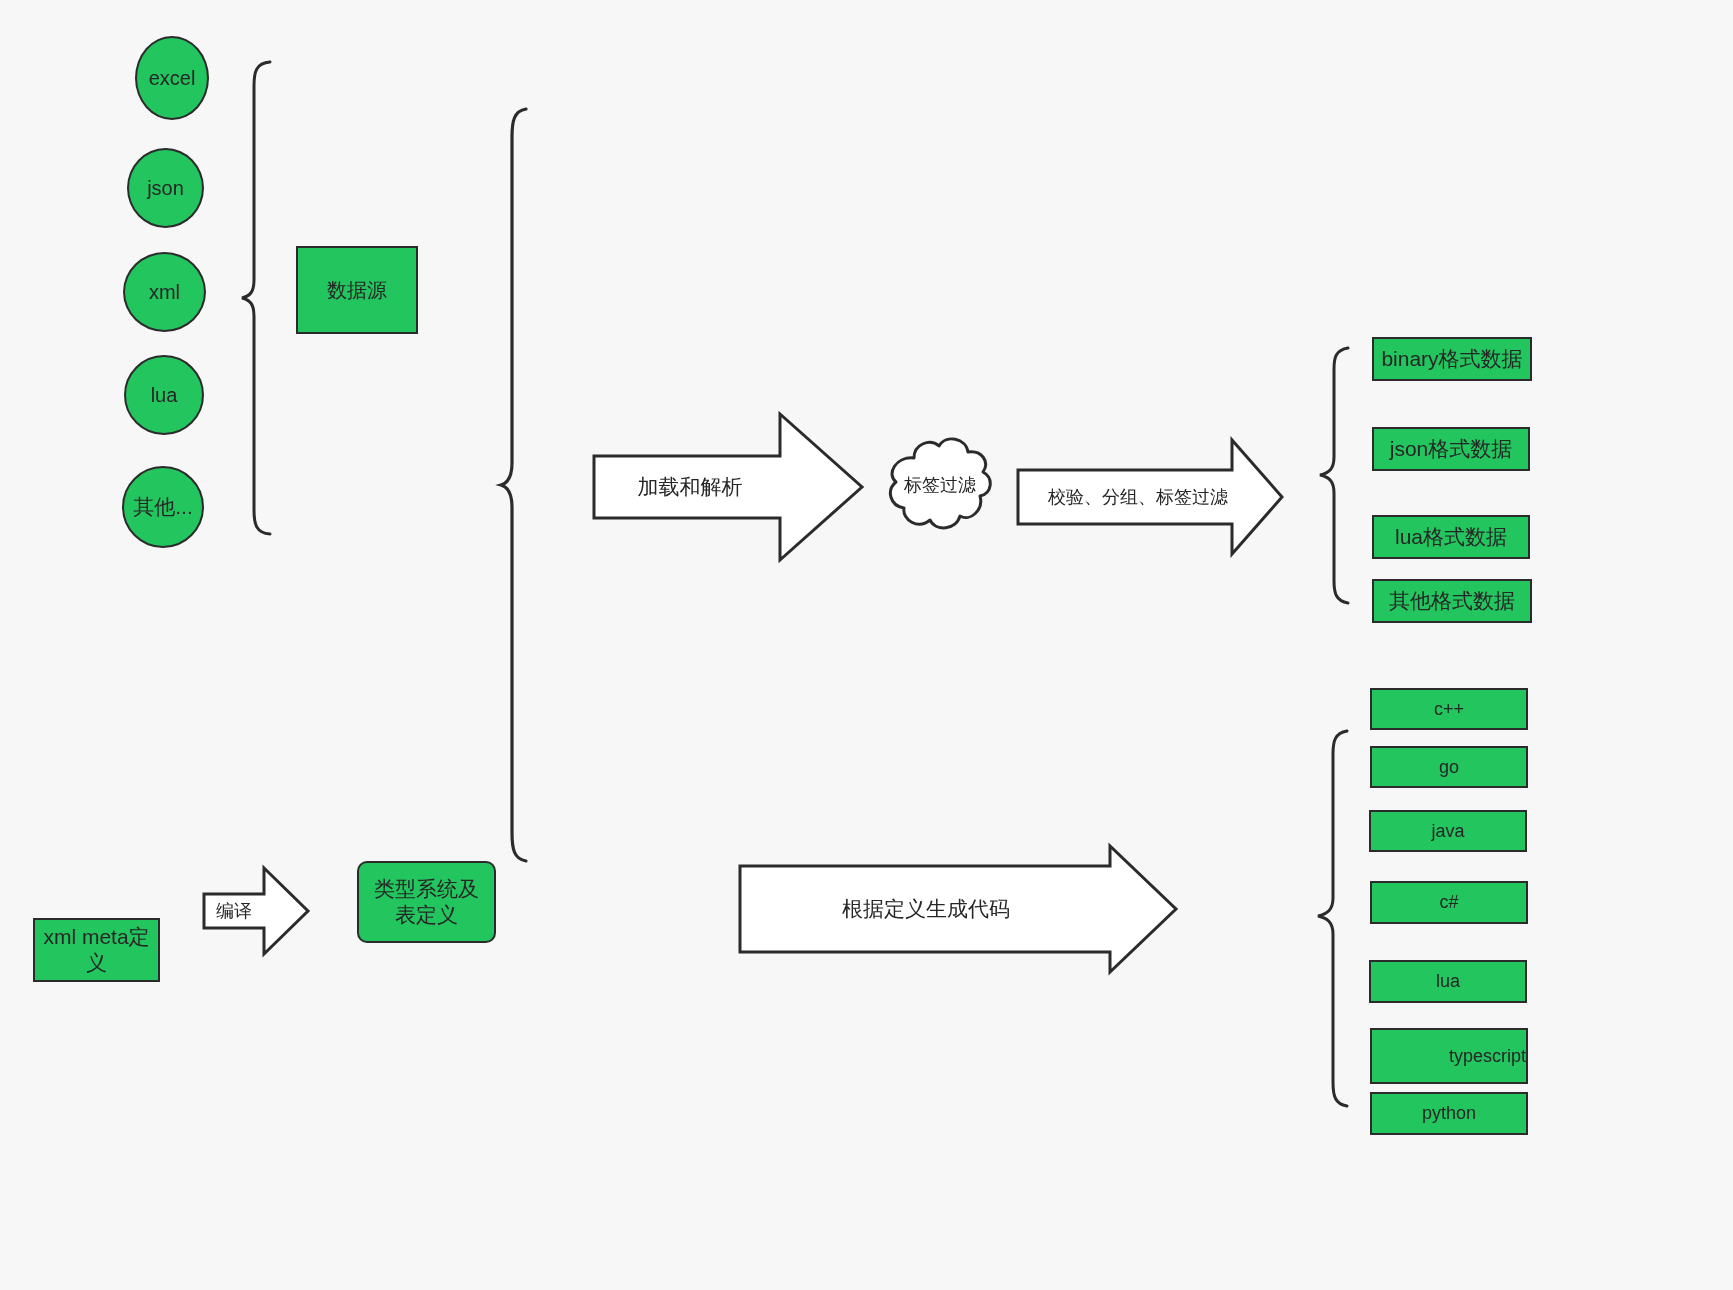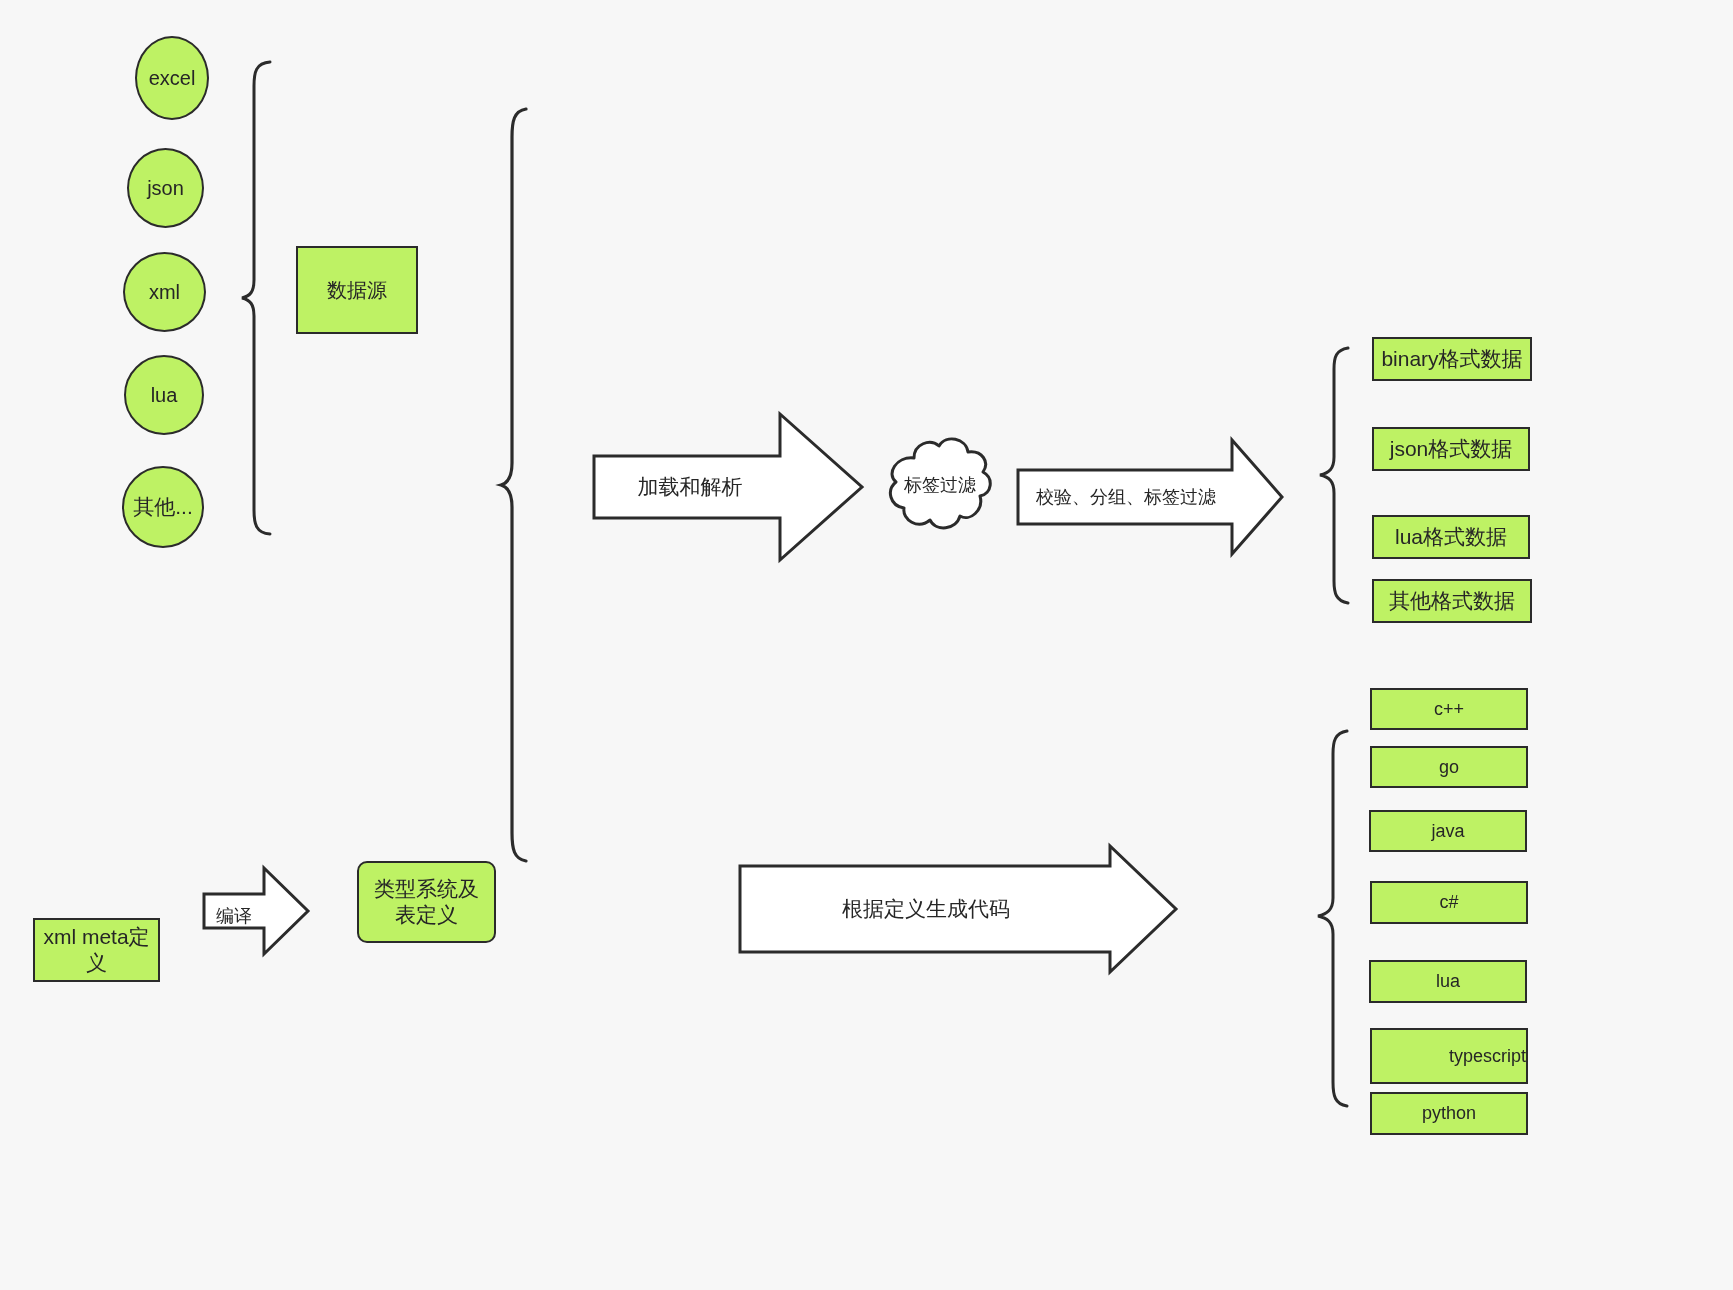--- a/index.html
+++ b/index.html
@@ -5,21 +5,21 @@
   html,body{margin:0;padding:0;}
   body{
     width:1733px;height:1290px;
     background:#f7f7f7;
     font-family:"Liberation Sans","DejaVu Sans",sans-serif;
     color:#1a1a1a;
     position:relative;
     overflow:hidden;
   }
   #canvas{position:absolute;left:0;top:0;width:1733px;height:1290px;}
-  .node{position:absolute;box-sizing:border-box;display:flex;align-items:center;justify-content:center;text-align:center;background:#bef264;color:#262626;line-height:1.25;}
+  .node{position:absolute;box-sizing:border-box;display:flex;align-items:center;justify-content:center;text-align:center;background:#22c55e;color:#262626;line-height:1.25;}
   .circle{border:2.5px solid #2b2b2b;border-radius:50%;}
   .rect{border:2.5px solid #2b2b2b;}
   .rounded{border:2.5px solid #2b2b2b;border-radius:10px;margin-left:32px;}
   .arrowtext{position:absolute;display:flex;align-items:center;justify-content:center;text-align:center;color:#262626;pointer-events:none;}
   svg.shape{position:absolute;overflow:visible;}
   .fs20{font-size:20px;}
   .fs19{font-size:21px;}
   .fs18{font-size:18px;}
 </style>
 </head>
@@ -67,21 +67,21 @@
              C110 46, 108 62, 96 64 C100 78, 86 90, 76 84 C72 98, 52 100, 46 88
              C34 98, 18 88, 20 76 C6 74, 2 58, 12 50 C2 42, 12 24, 30 26 Z" fill="#ffffff" stroke="#2b2b2b" stroke-width="3" stroke-linejoin="round"></path>
   </svg>
   <div class="arrowtext fs18" style="left:884px;top:462px;width:112px;height:46px;">
     <span>标签过滤</span>
   </div>
 
   <svg class="shape" style="left:1016px;top:438px;" width="268" height="118" viewBox="0 0 268 118">
     <path d="M2 32 L216 32 L216 2 L266 59 L216 116 L216 86 L2 86 Z" fill="#ffffff" stroke="#2b2b2b" stroke-width="3"></path>
   </svg>
-  <div class="arrowtext fs18" style="left:1020px;top:470px;width:212px;height:54px;">
+  <div class="arrowtext fs18" style="left:1020px;top:470px;width:212px;height:54px;padding-left:12px;">
     <span>校验、分组、标签过滤</span>
   </div>
 
   <svg class="shape" style="left:1318px;top:345px;" width="42" height="262" viewBox="0 0 42 262">
     <path d="M30 3 C18 5, 16 12, 16 24 L16 112 C16 124, 11 128, 2 130 C11 132, 16 136, 16 148 L16 236 C16 248, 18 256, 30 258" fill="none" stroke="#2b2b2b" stroke-width="3" stroke-linecap="round"></path>
   </svg>
 
   <div class="node rect fs19" style="left:1372px;top:337px;width:160px;height:44px;">
     <span>binary格式数据</span>
   </div>
@@ -95,21 +95,21 @@
     <span>其他格式数据</span>
   </div>
 
   <div class="node rect fs19" style="left:33px;top:879px;width:127px;height:64px;padding:0 6px;margin-top:39px;">
     <span>xml meta定义</span>
   </div>
 
   <svg class="shape" style="left:202px;top:866px;" width="108" height="90" viewBox="0 0 108 90">
     <path d="M2 28 L62 28 L62 2 L106 45 L62 88 L62 62 L2 62 Z" fill="#ffffff" stroke="#2b2b2b" stroke-width="3"></path>
   </svg>
-  <div class="arrowtext fs18" style="left:204px;top:894px;width:60px;height:34px;align-items:flex-end;">
+  <div class="arrowtext fs18" style="left:204px;top:894px;width:60px;height:34px;">
     <span>编译</span>
   </div>
 
   <div class="node rounded fs19" style="left:325px;top:861px;width:139px;height:82px;padding:0 6px;">
     <span>类型系统及表定义</span>
   </div>
 
   <svg class="shape" style="left:738px;top:844px;" width="440" height="130" viewBox="0 0 440 130">
     <path d="M2 22 L372 22 L372 2 L438 65 L372 128 L372 108 L2 108 Z" fill="#ffffff" stroke="#2b2b2b" stroke-width="3"></path>
   </svg>

